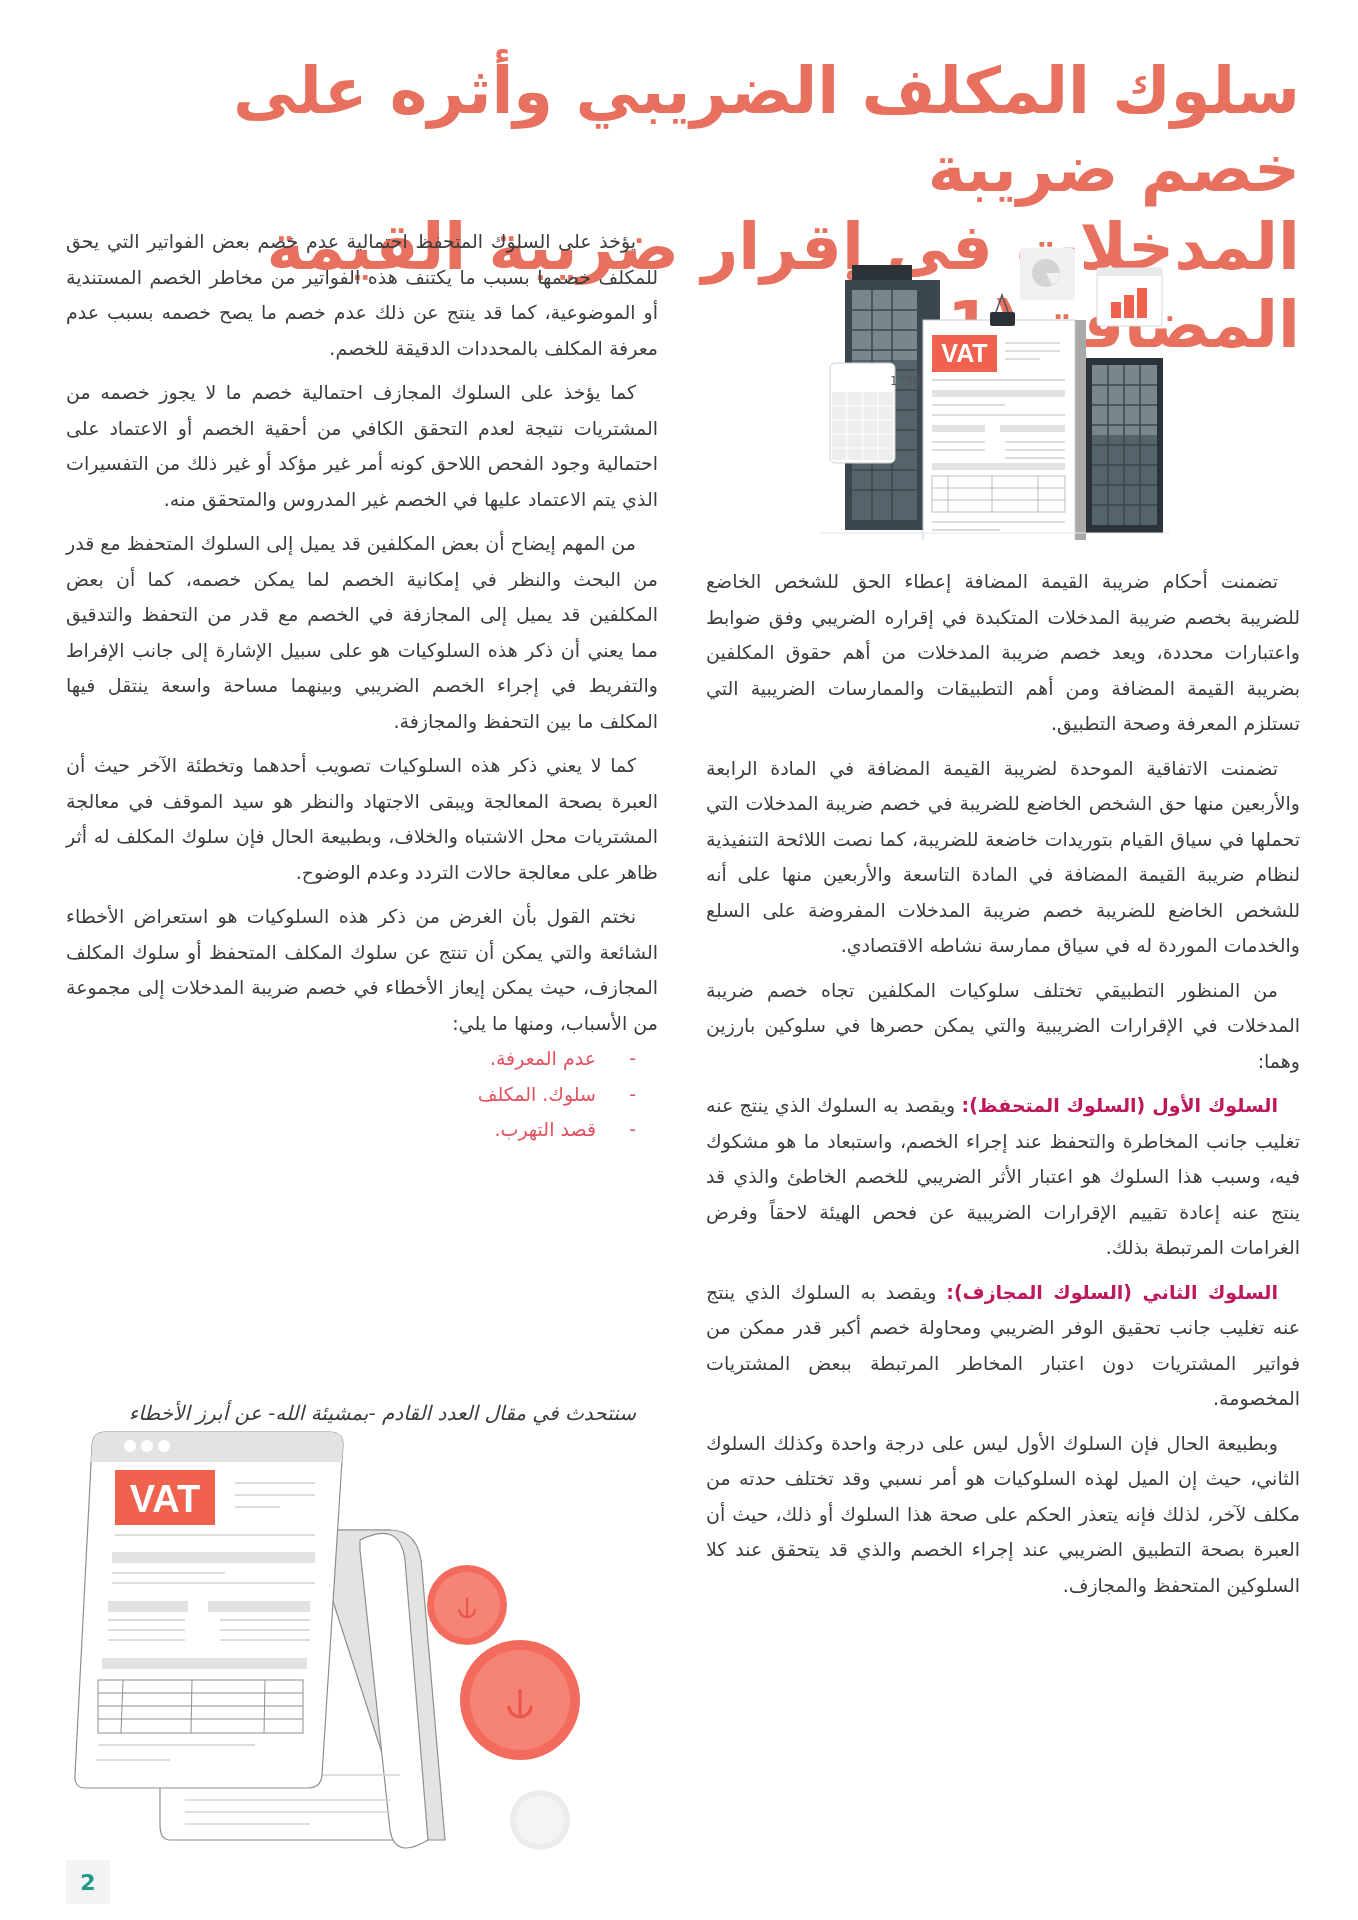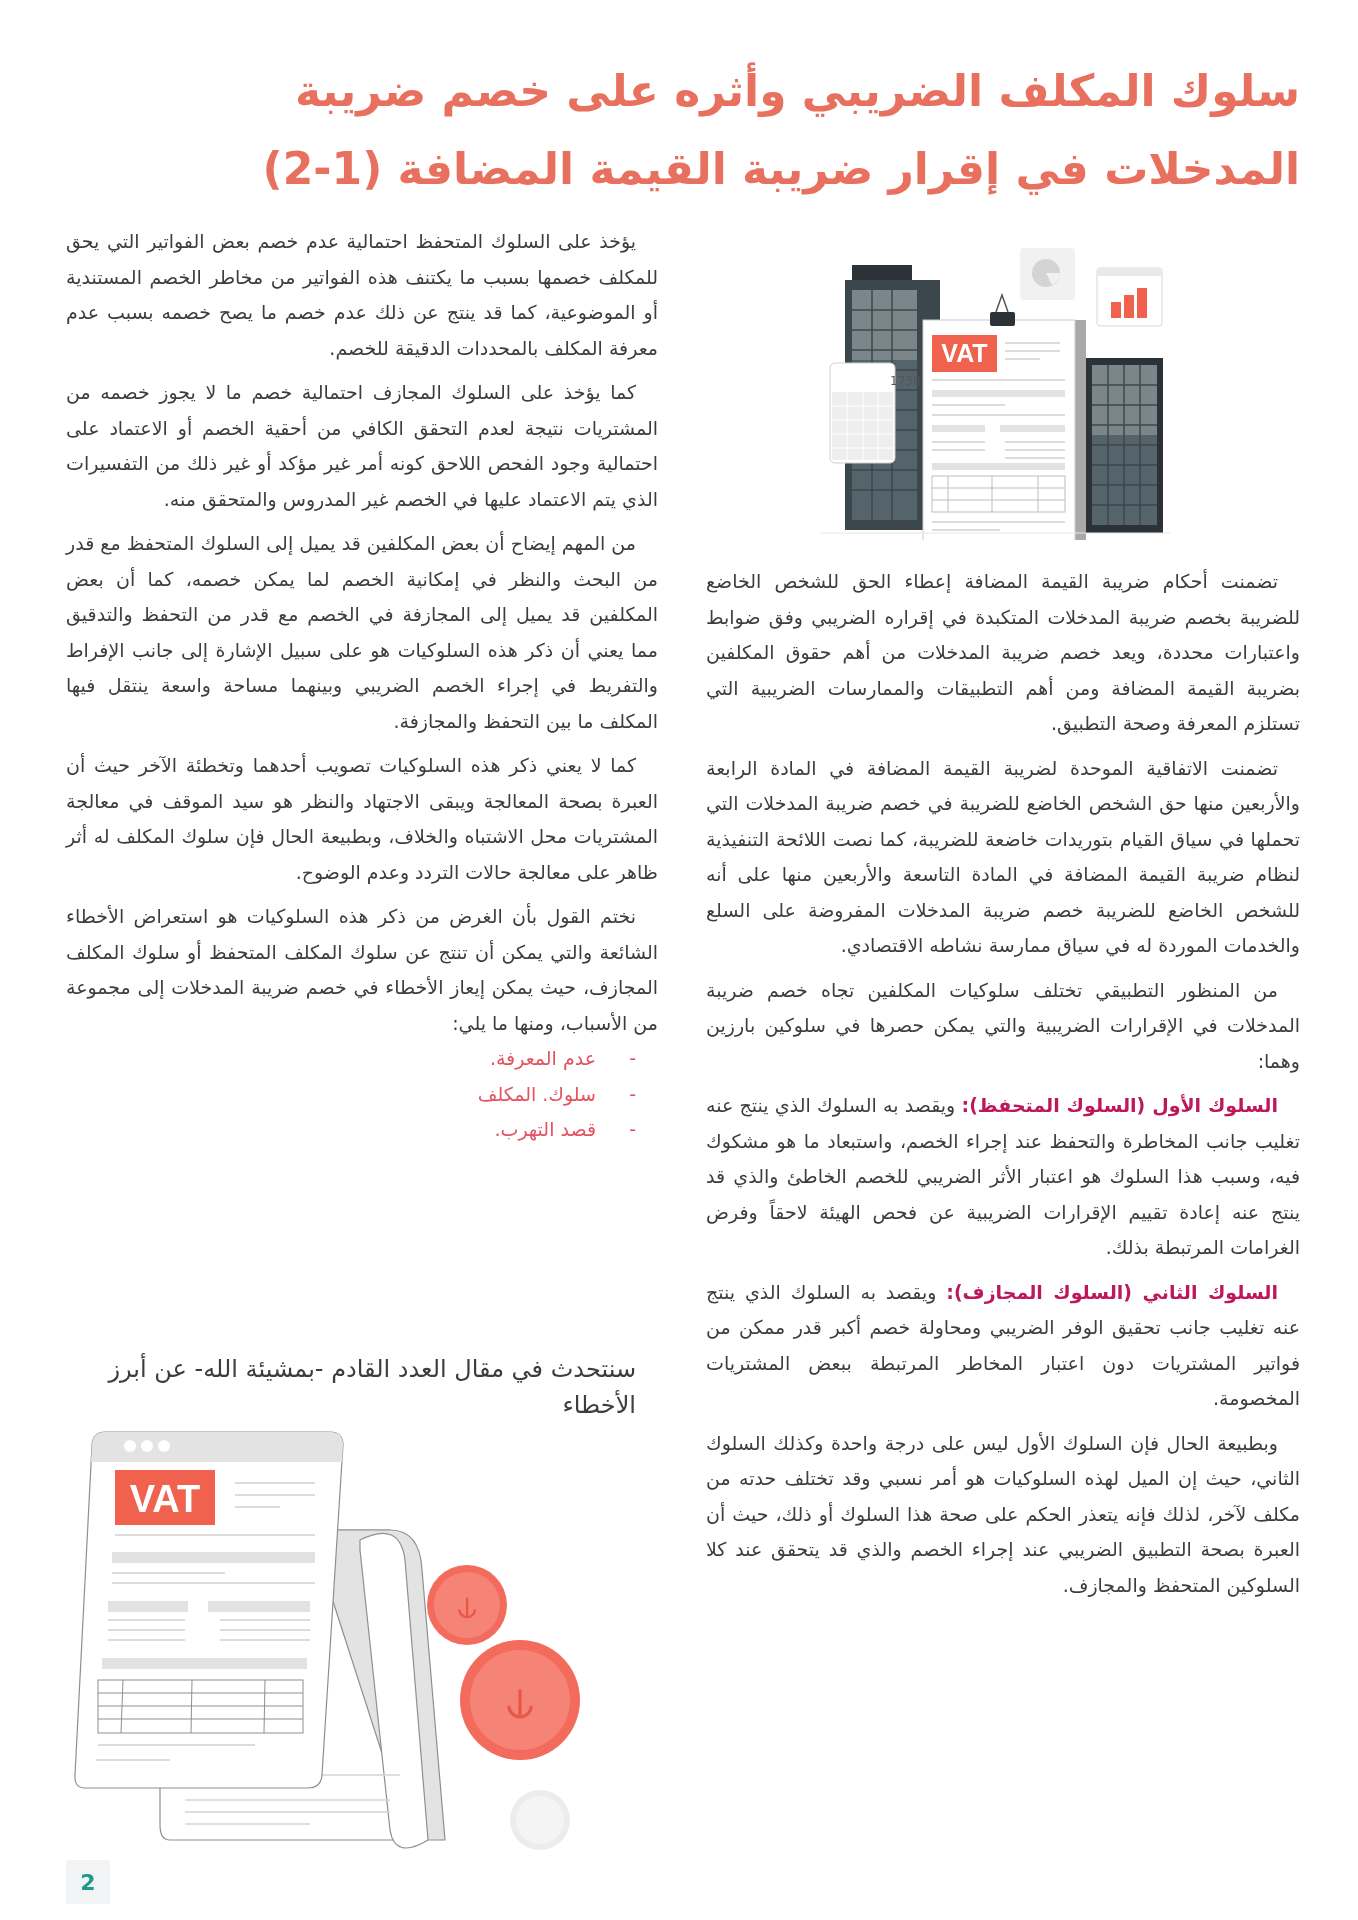--- a/index.html
+++ b/index.html
@@ -4,34 +4,34 @@
   <style>
     html, body { margin: 0; padding: 0; background: #ffffff; }
     body {
       width: 1358px; height: 1920px; position: relative; overflow: hidden;
       font-family: "DejaVu Sans", sans-serif; color: #3a3a3a;
     }
     .title {
       position: absolute; top: 52px; left: 60px; width: 1240px;
       margin: 0; text-align: right; direction: rtl;
       font-family: "DejaVu Sans", sans-serif; font-weight: bold;
-      font-size: 44px; line-height: 78px; color: #e8705e;
+      font-size: 64px; line-height: 78px; color: #e8705e;
     }
     .col {
       position: absolute; direction: rtl; text-align: justify;
       font-size: 19px; line-height: 35.5px; color: #3d3d3d;
     }
     .col p { margin: 0 0 9px 0; text-indent: 22px; text-align-last: right; }
     .col-left { left: 66px; width: 592px; top: 224px; }
     .col-right { left: 706px; width: 594px; top: 564px; }
     .hl { color: #be185d; font-weight: bold; }
     .bullets { list-style: none; margin: 0 0 0 0; padding: 0 22px 0 0; }
     .bullets li { color: #e4515f; line-height: 35.5px; }
     .bullets li .dash { display: inline-block; width: 40px; }
-    .closing { position: absolute; top: 1352px; left: 66px; width: 592px; direction: rtl; font-size: 24px; line-height: 35.5px; color: #3d3d3d; }
+    .closing { position: absolute; top: 1396px; left: 66px; width: 592px; direction: rtl; font-size: 20px; line-height: 35.5px; color: #3d3d3d; font-style: italic; }
     .closing .l1 { text-align: right; padding-right: 22px; }
     .closing .rest { float: right; width: 240px; text-align: justify; text-align-last: right; }
     .illus-top { position: absolute; left: 820px; top: 240px; width: 350px; height: 300px; }
     .illus-bottom { position: absolute; left: 60px; top: 1420px; width: 530px; height: 440px; }
     .page-num {
       position: absolute; left: 66px; top: 1860px; width: 44px; height: 44px;
       background: #f2f3f5; color: #1e9a86; font-weight: bold; font-size: 22px;
       display: flex; align-items: center; justify-content: center;
       font-family: "DejaVu Sans", sans-serif;
     }

